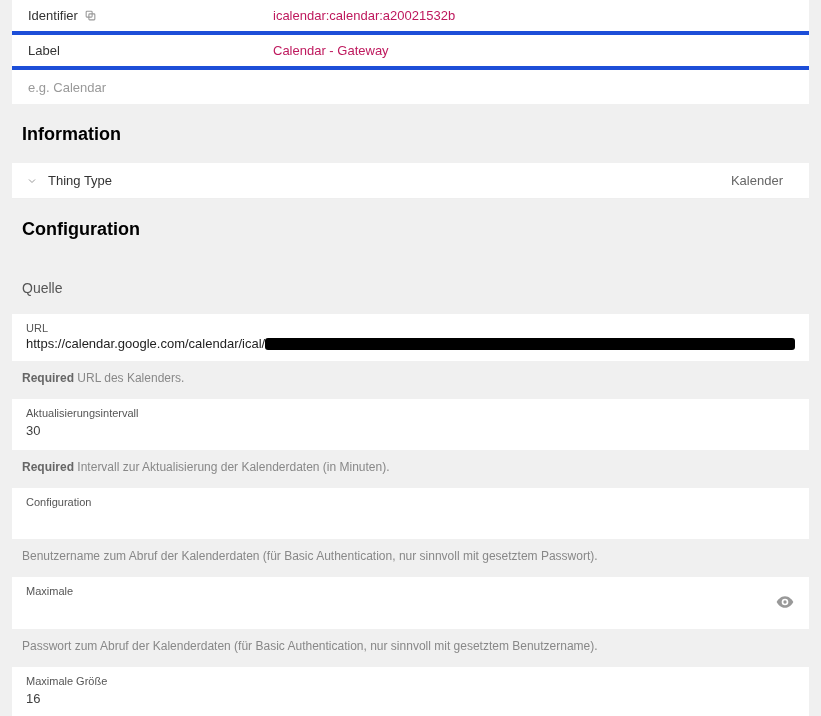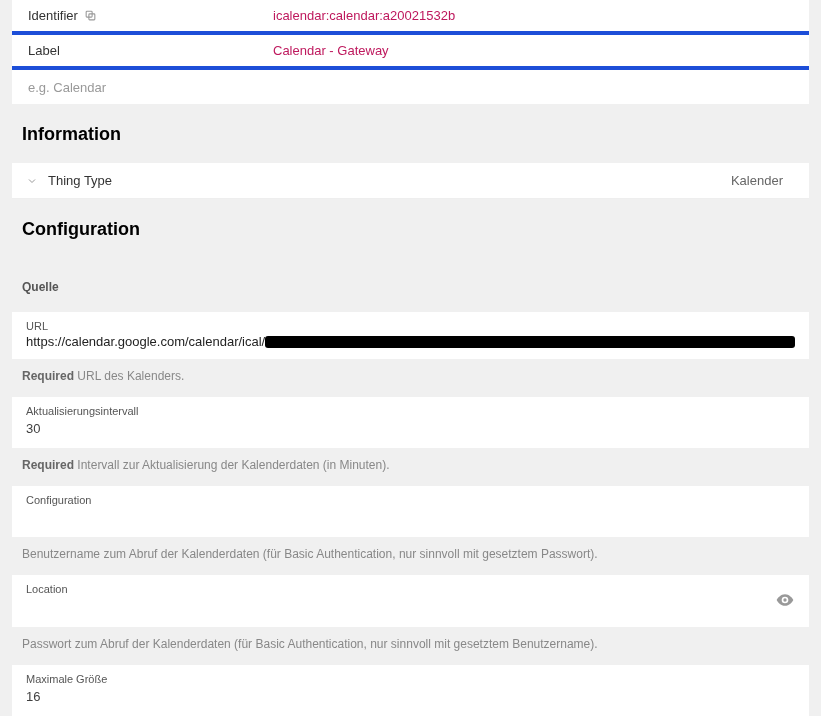--- a/index.html
+++ b/index.html
@@ -73,22 +73,22 @@
     }
     .chevron {
       color: #999;
       display: inline-flex;
     }
     .expandable-value {
       color: #666;
       font-size: 13px;
     }
     .group-title {
-      font-size: 12px;
-      font-weight: 700;
+      font-size: 14px;
+      font-weight: 400;
       color: #555;
       padding: 22px 10px 8px 10px;
     }
     .config-field {
       background: #fff;
       margin-top: 10px;
     }
     .config-field-inner {
       padding: 8px 14px 10px 14px;
       position: relative;
@@ -224,21 +224,21 @@
     <div class="config-field-inner">
       <div class="field-label">Configuration</div>
       <input class="field-input" value="" style="">
     </div>
   </div>
   <div class="config-hint">Benutzername zum Abruf der Kalenderdaten (für Basic Authentication, nur sinnvoll mit gesetztem Passwort).</div>
 
   <div class="config-field">
     <div class="config-field-inner password-row">
       <div style="flex:1">
-        <div class="field-label">Location</div>
+        <div class="field-label">Maximale</div>
         <div class="password-spacer"></div>
       </div>
       <span class="eye-icon">
         <svg width="20" height="20" viewBox="0 0 24 24" fill="currentColor">
           <path d="M12 5c-5 0-9 4.5-10 7 1 2.5 5 7 10 7s9-4.5 10-7c-1-2.5-5-7-10-7zm0 11a4 4 0 110-8 4 4 0 010 8zm0-6a2 2 0 100 4 2 2 0 000-4z"></path>
         </svg>
       </span>
     </div>
   </div>
   <div class="config-hint">Passwort zum Abruf der Kalenderdaten (für Basic Authentication, nur sinnvoll mit gesetztem Benutzername).</div>

